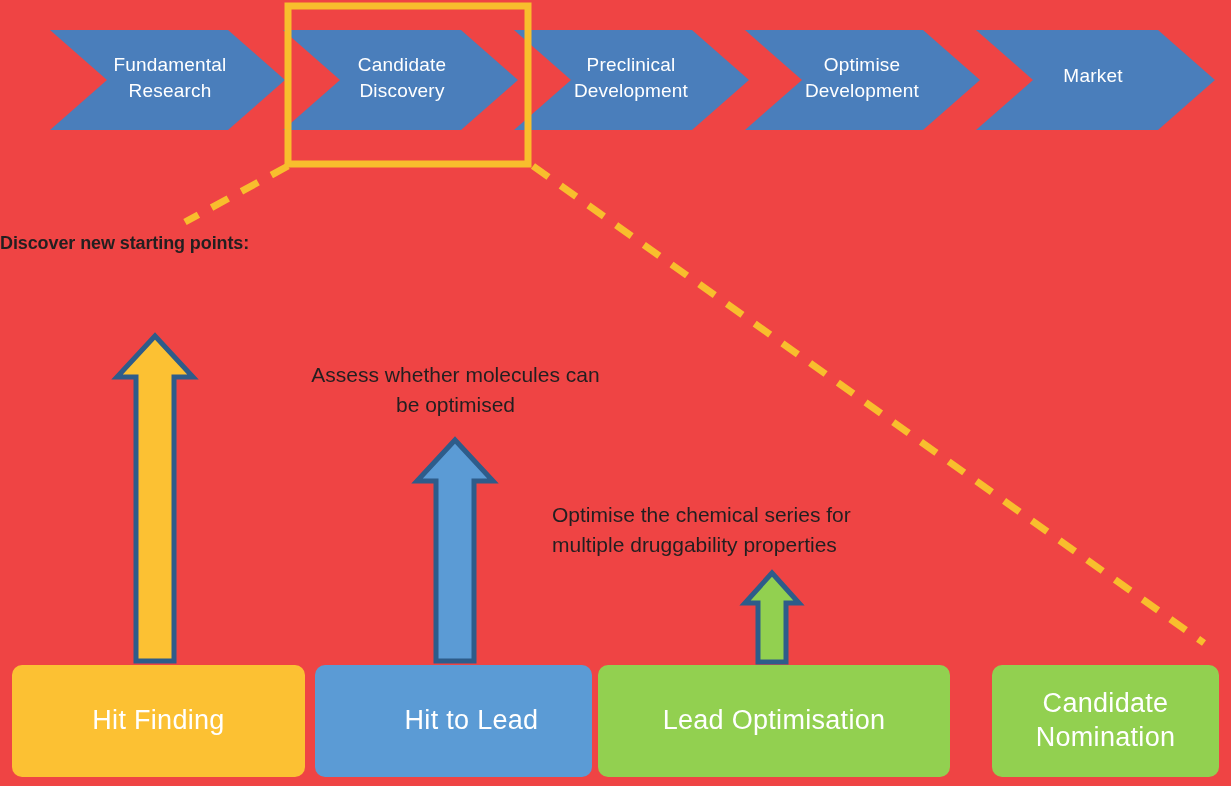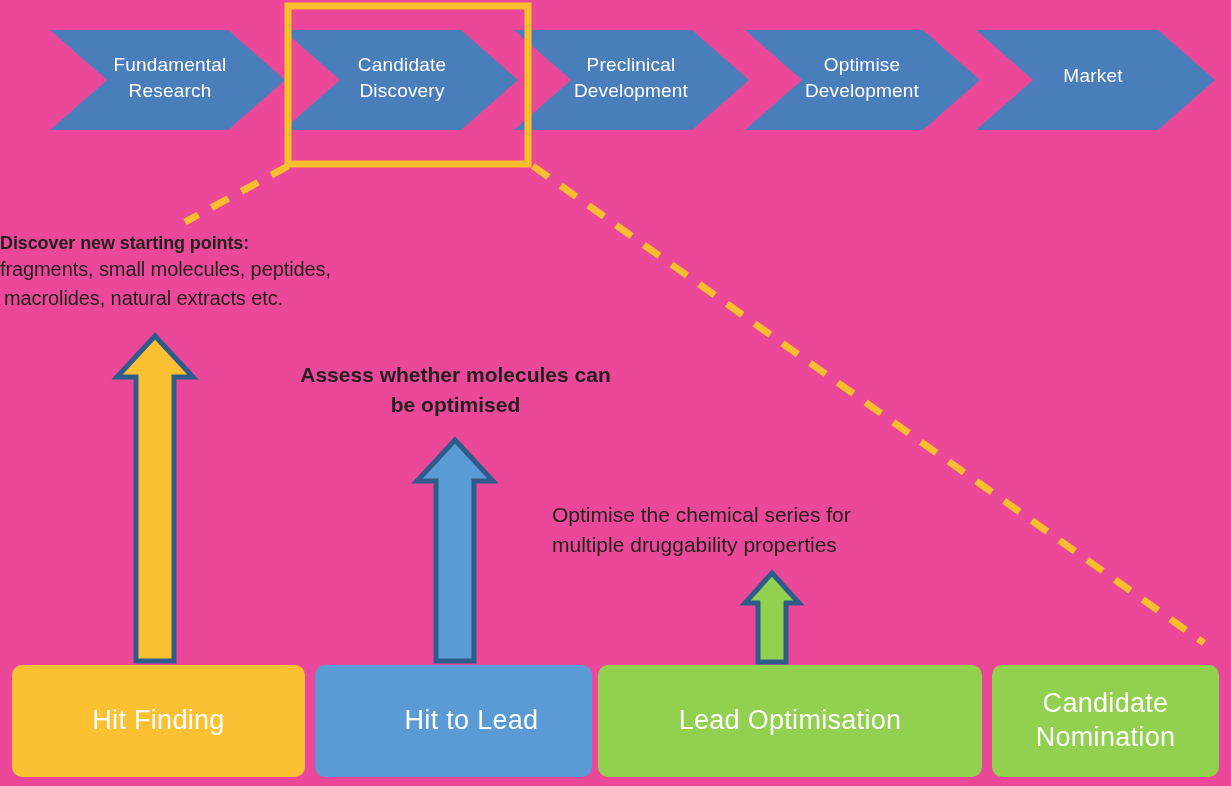--- a/index.html
+++ b/index.html
@@ -8,21 +8,21 @@
     padding: 0;
     background: #ffffff;
   }
   body {
     font-family: "Liberation Sans", sans-serif;
   }
   #canvas {
     position: relative;
     width: 1231px;
     height: 786px;
-    background: #ec4899;
+    background: #ef4444;
     overflow: hidden;
   }
   #pipeline-svg {
     position: absolute;
     left: 0;
     top: 0;
     width: 1231px;
     height: 786px;
   }
   .stage-label {
@@ -49,21 +49,21 @@
     white-space: pre-line;
     box-sizing: border-box;
   }
   .annot {
     position: absolute;
     color: #231f20;
     font-size: 21px;
     line-height: 1.42;
     white-space: pre-line;
   }
-  .annot.centered { text-align: center; font-weight: bold; }
+  .annot.centered { text-align: center; }
   .discover-block {
     position: absolute;
     color: #231f20;
   }
   .discover-title {
     font-size: 18px;
     font-weight: bold;
     line-height: 1.3;
     letter-spacing: -0.1px;
   }
@@ -111,31 +111,27 @@
   <div class="stage-label" style="left:337px; top:52px; width:130px;">Candidate
 Discovery</div>
   <div class="stage-label" style="left:556px; top:52px; width:150px;">Preclinical
 Development</div>
   <div class="stage-label" style="left:787px; top:52px; width:150px;">Optimise
 Development</div>
   <div class="stage-label" style="left:1028px; top:63px; width:130px;">Market</div>
 
   <div class="discover-block" style="left:0px; top:232px; width:420px;">
     <div class="discover-title">Discover new starting points:</div>
-    <div class="discover-sub">
-      <div class="l1">fragments, small molecules, peptides,</div>
-      <div class="l2">macrolides, natural extracts etc.</div>
-    </div>
   </div>
 
   <div class="annot centered" style="left:263px; top:360px; width:385px;">Assess whether molecules can
 be optimised</div>
 
   <div class="annot" style="left:552px; top:500px; width:400px;">Optimise the chemical series for
 multiple druggability properties</div>
 
   <div class="phase-box" style="left:12px; top:665px; width:293px; height:112px; background:#FCC133;">Hit Finding</div>
   <div class="phase-box" style="left:315px; top:665px; width:277px; height:112px; background:#5B9BD5;padding-left:36px;">Hit to Lead</div>
-  <div class="phase-box" style="left:598px; top:665px; width:384px; height:112px; background:#92D050;">Lead Optimisation</div>
+  <div class="phase-box" style="left:598px; top:665px; width:352px; height:112px; background:#92D050;">Lead Optimisation</div>
   <div class="phase-box" style="left:992px; top:665px; width:227px; height:112px; background:#92D050;">Candidate
 Nomination</div>
 
 </div>
 
 </body></html>

